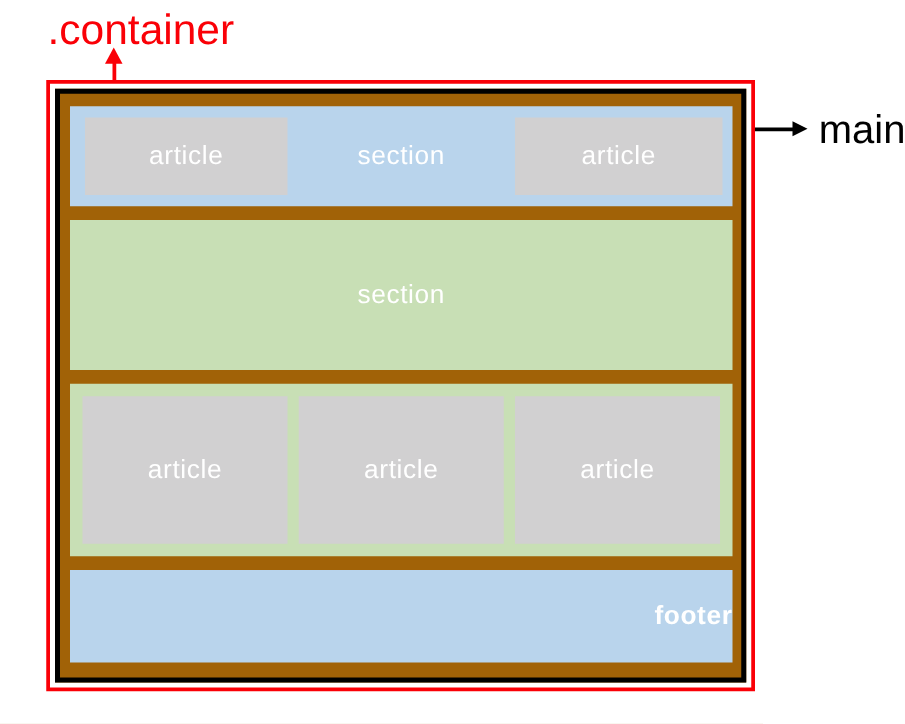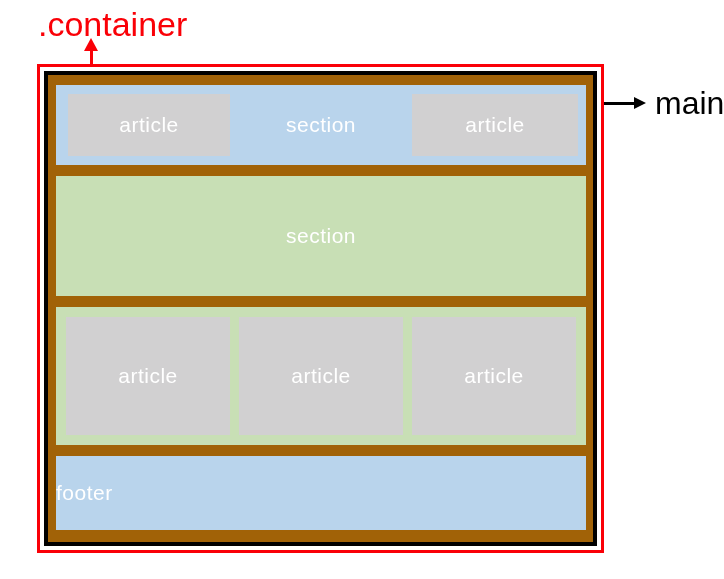--- a/index.html
+++ b/index.html
@@ -155,21 +155,22 @@
     align-items: center;
     justify-content: center;
   }
 
   .footer-row {
     height: 74px;
     flex: 0 0 74px;
     background: var(--color-blue);
     display: flex;
     align-items: center;
-    justify-content: flex-start;
+    justify-content: flex-end;
+    font-weight: bold;
   }
 </style>
 </head>
 <body style="--color-red: #fa0007; --color-black: #000000; --color-blue: #b9d4ec; --color-green: #c8dfb5; --color-gray: #d1d0d1; --color-label: #ffffff;">
 
 <div class="container-label">.container</div>
 
 <div class="container-arrow-head"></div>
 <div class="container-arrow-line"></div>
 

